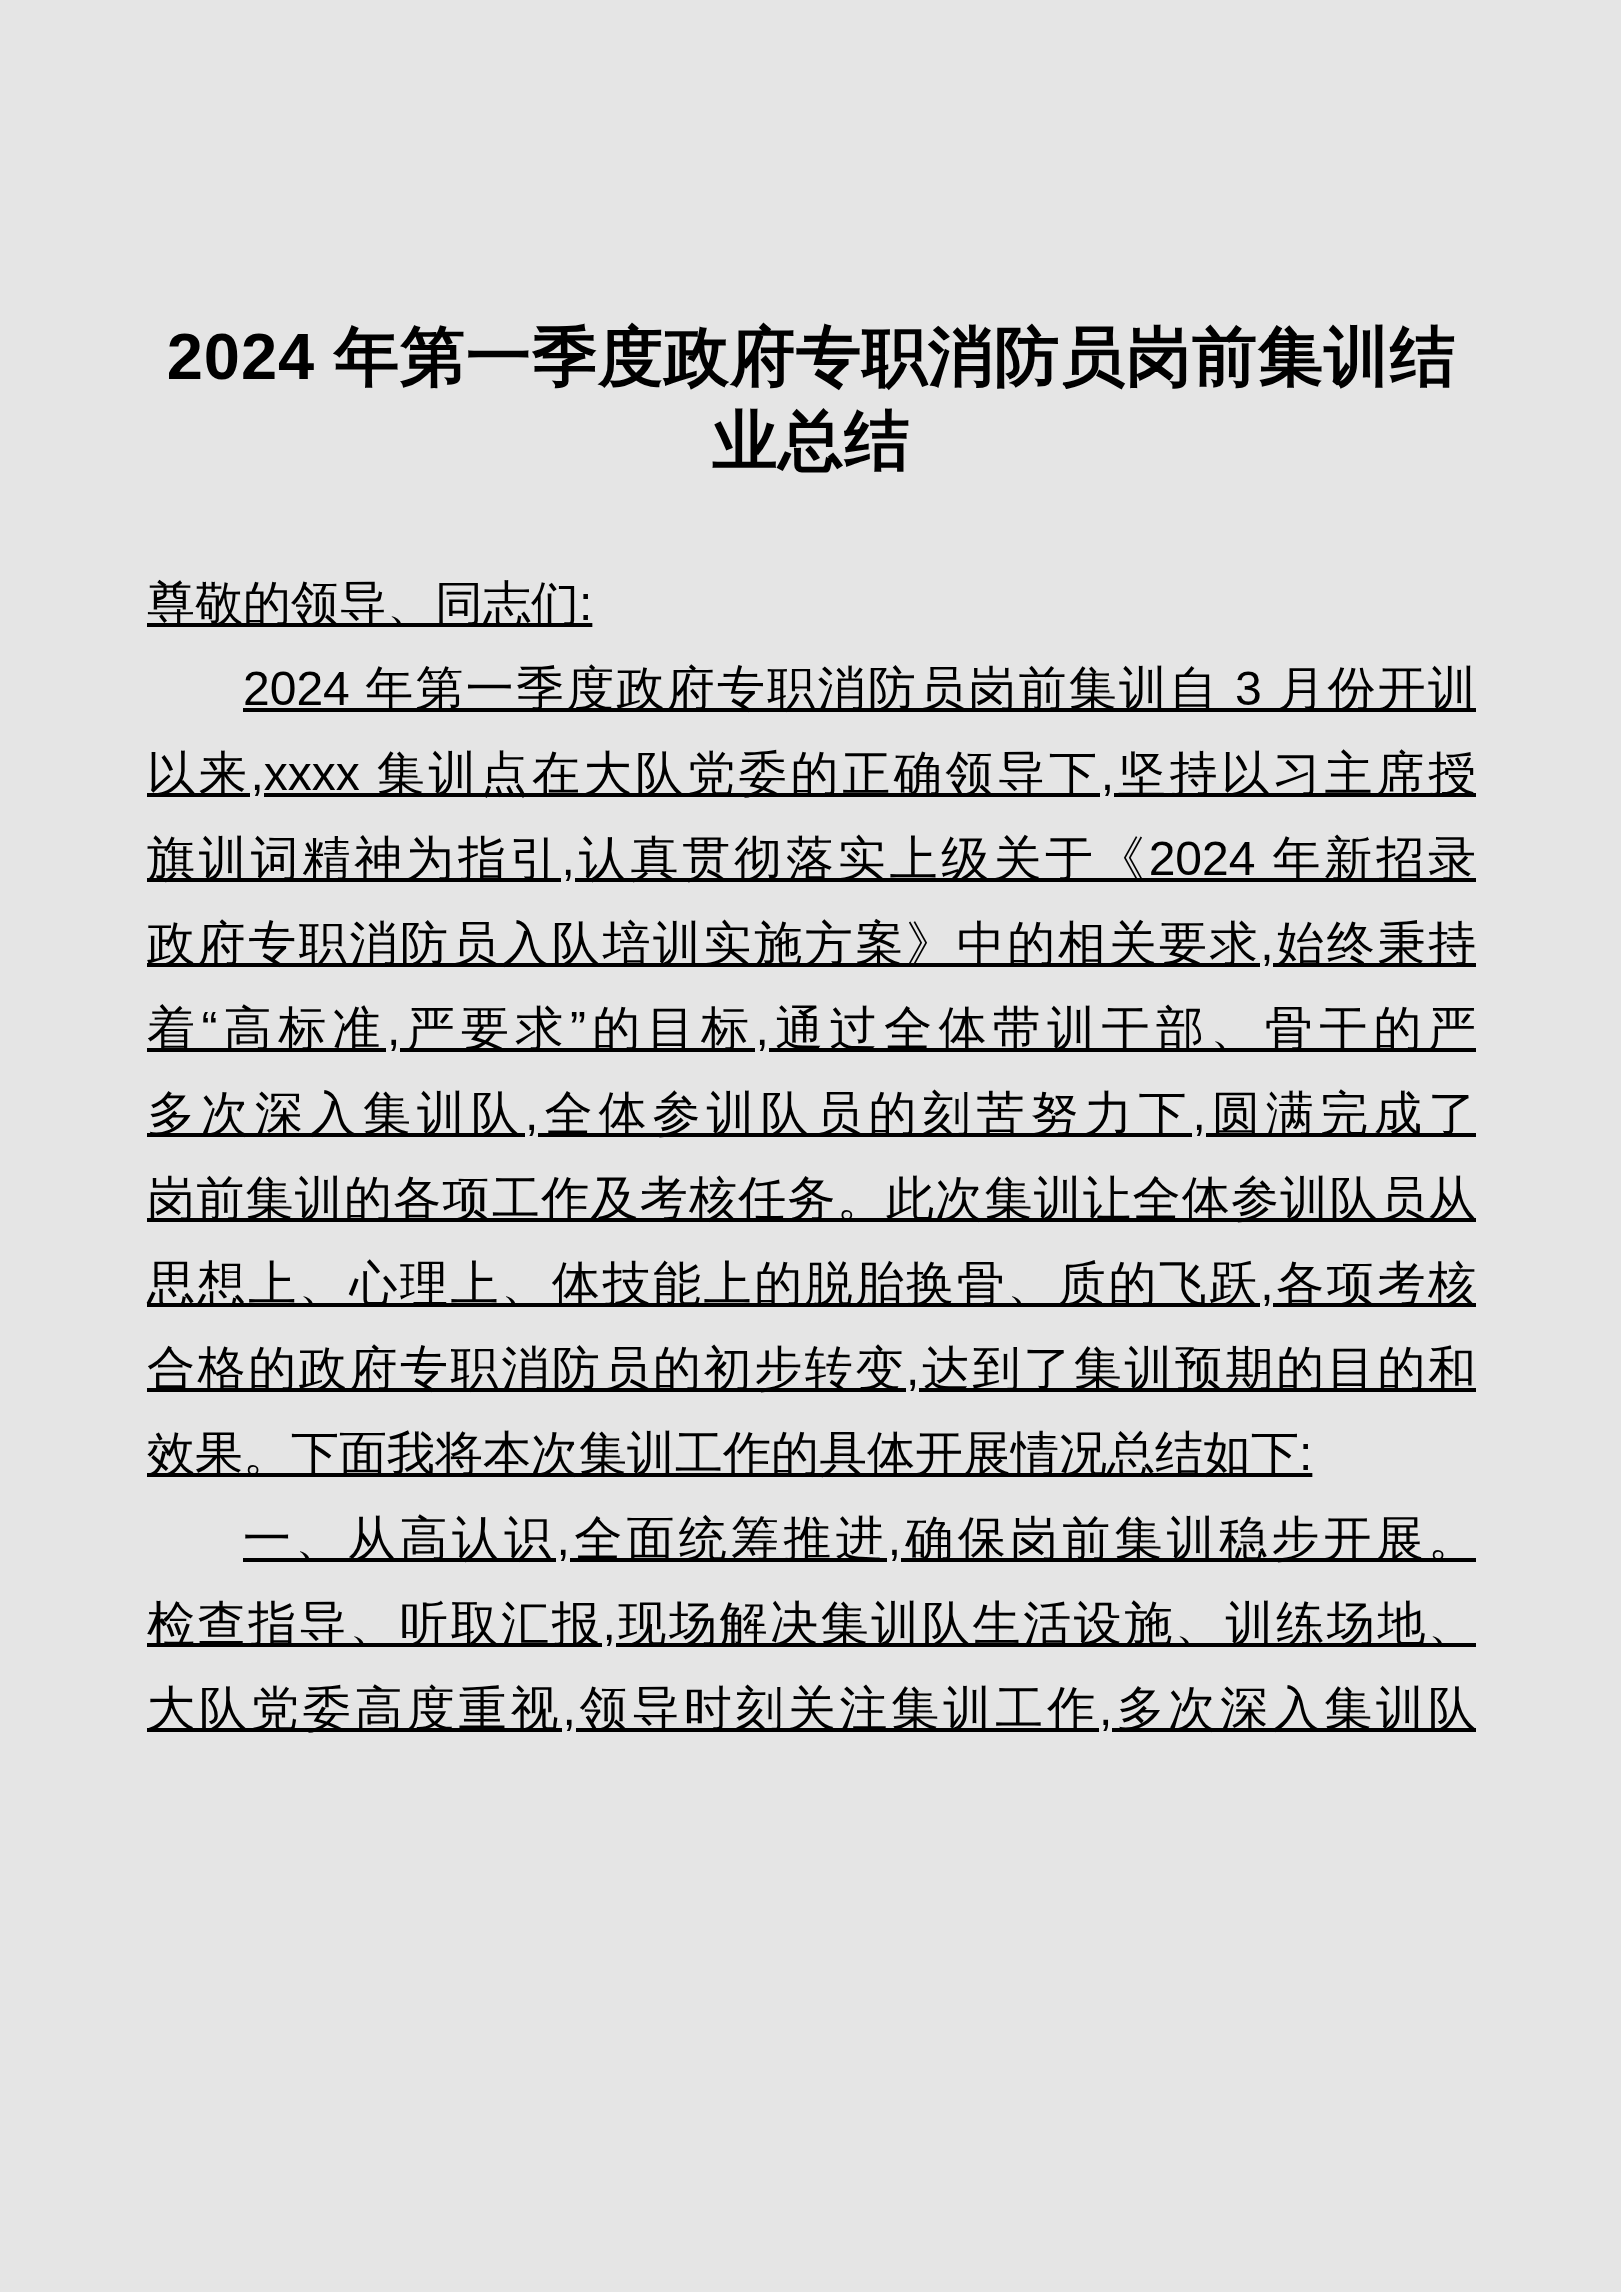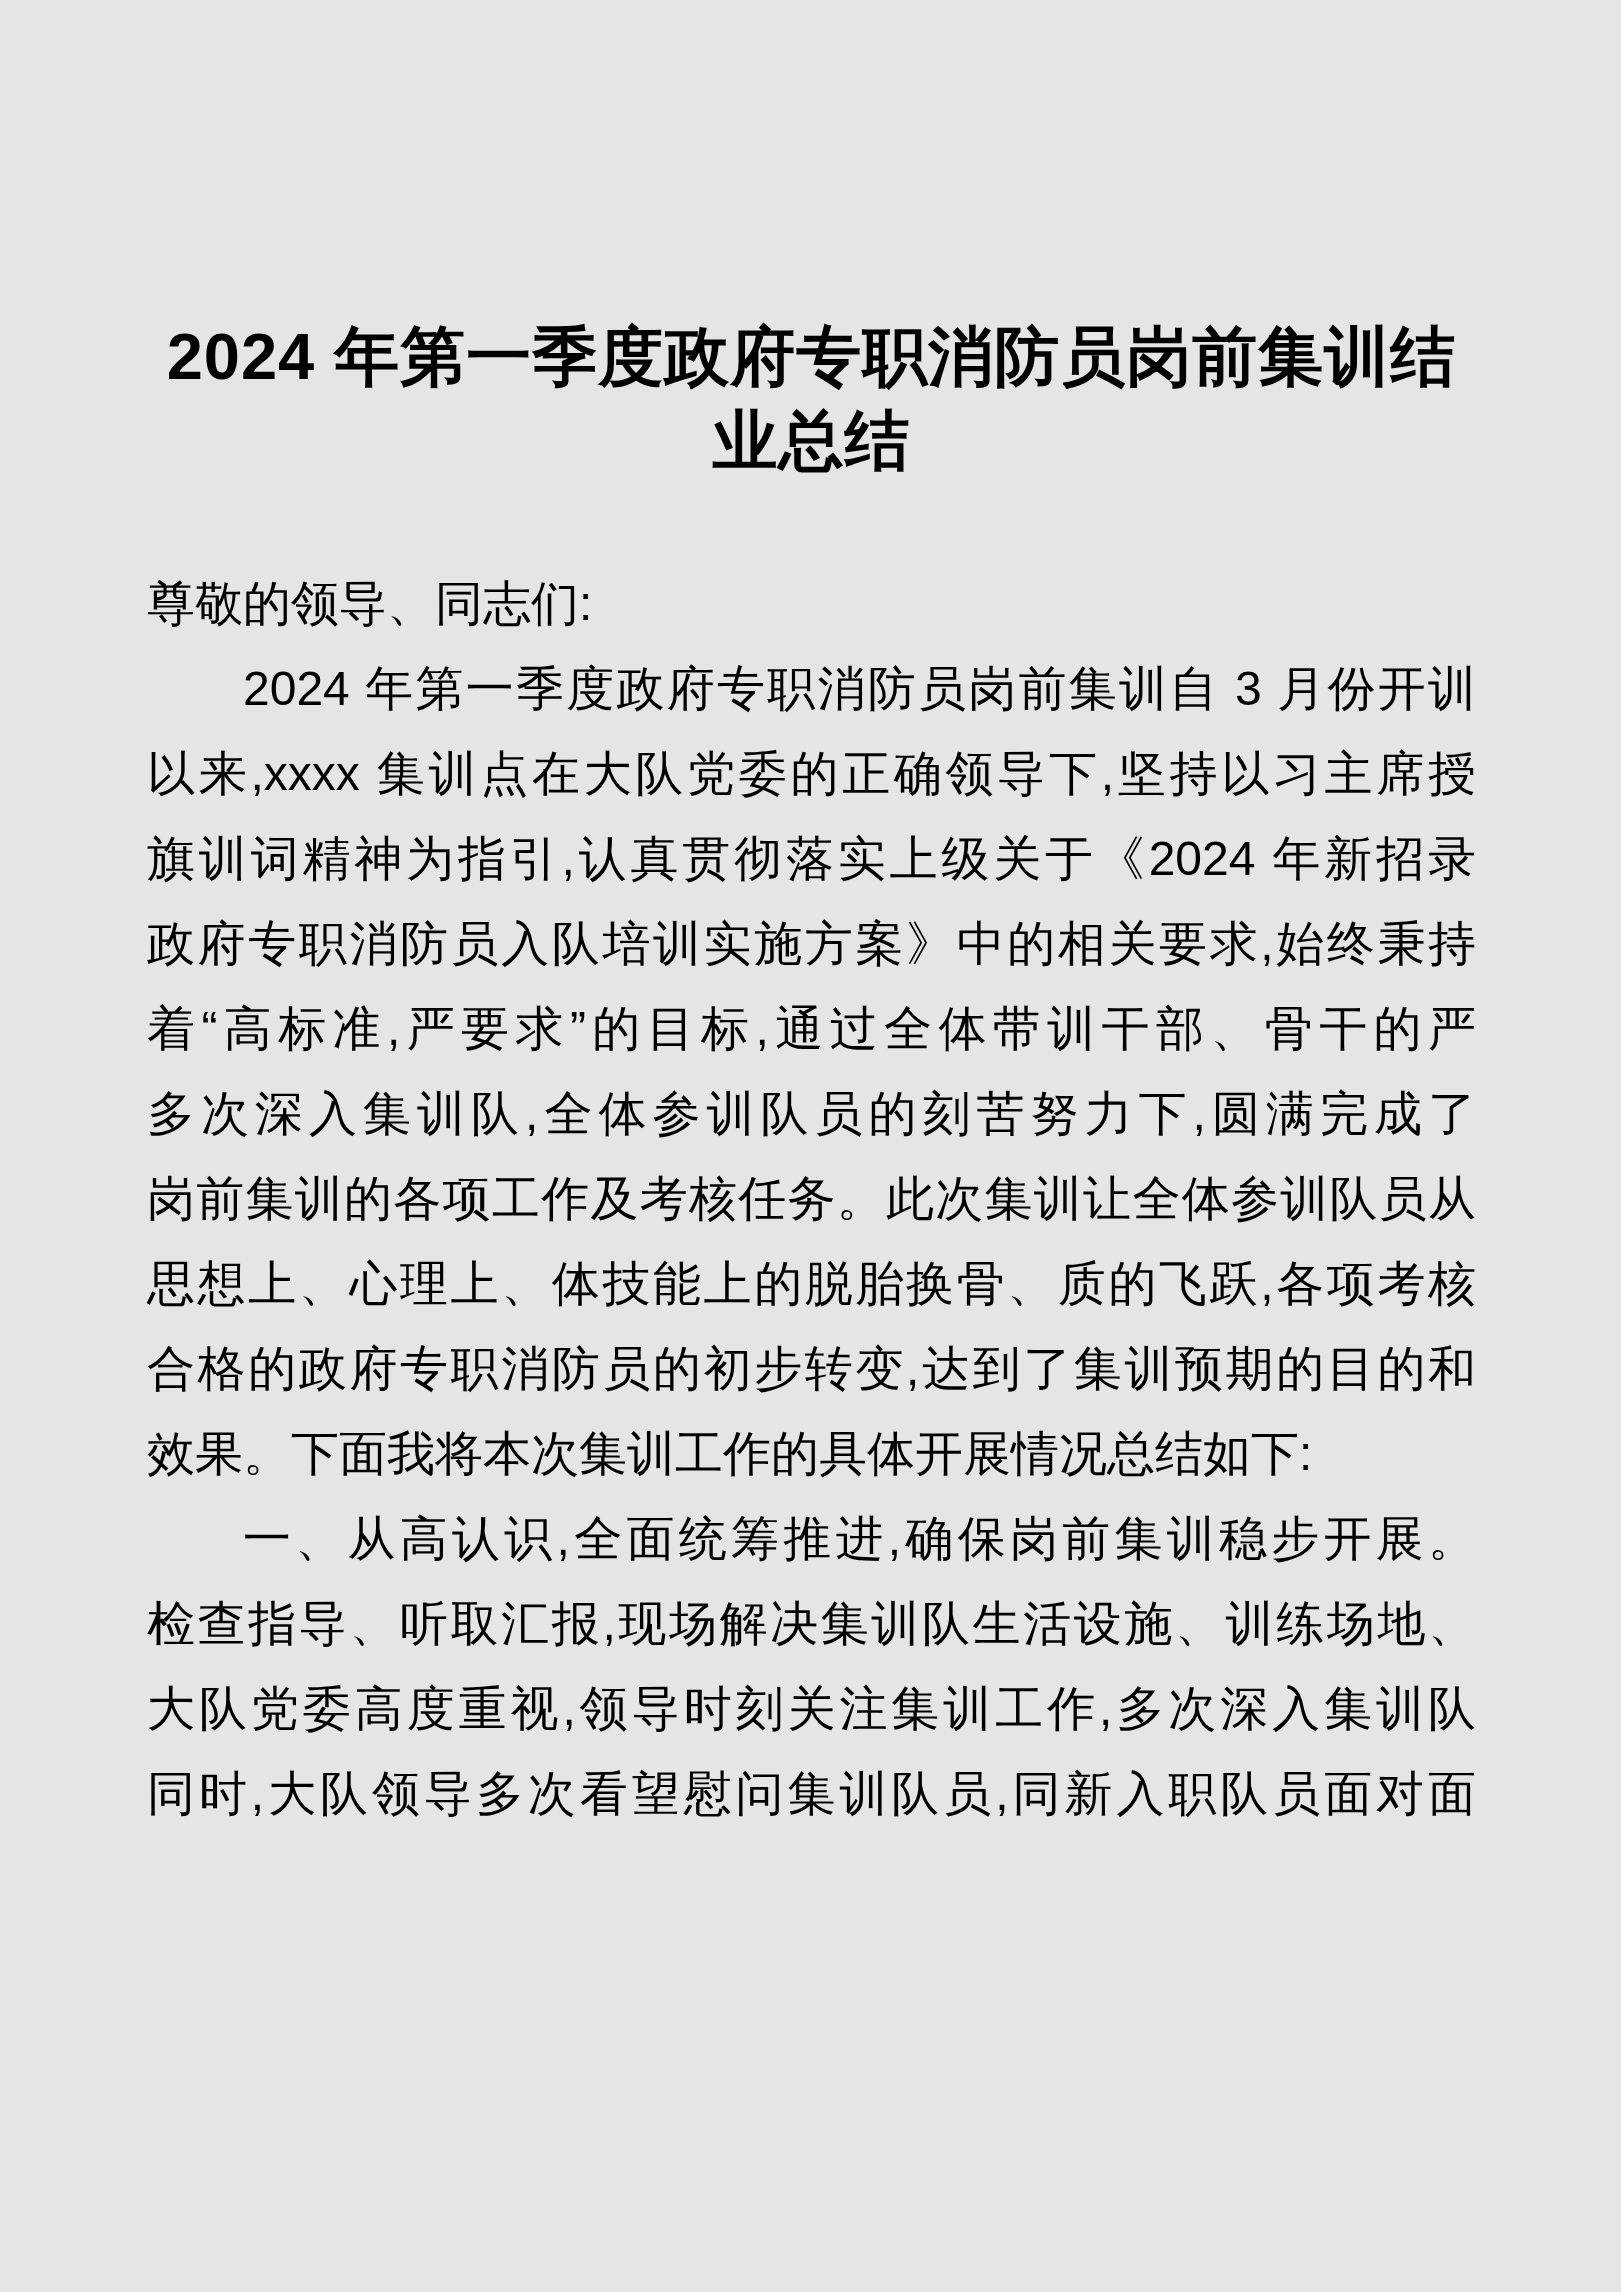--- a/index.html
+++ b/index.html
@@ -20,20 +20,21 @@
   }
   .doc-title {
     font-size: 65px;
     font-weight: 700;
     line-height: 84px;
     text-align: center;
     letter-spacing: 1px;
   }
   .doc-body {
     margin-top: 78px;
+    text-decoration: underline;
   }
   .text-line {
     font-size: 48px;
     line-height: 85px;
     text-align: justify;
     text-align-last: left;
     white-space: nowrap;
   }
   .text-line.stretch {
     white-space: normal;
@@ -60,16 +61,15 @@
       <div class="text-line stretch">政府专职消防员入队培训实施方案》中的相关要求,始终秉持</div>
       <div class="text-line stretch">着“高标准,严要求”的目标,通过全体带训干部、骨干的严</div>
       <div class="text-line stretch">多次深入集训队,全体参训队员的刻苦努力下,圆满完成了</div>
       <div class="text-line stretch">岗前集训的各项工作及考核任务。此次集训让全体参训队员从</div>
       <div class="text-line stretch">思想上、心理上、体技能上的脱胎换骨、质的飞跃,各项考核</div>
       <div class="text-line stretch">合格的政府专职消防员的初步转变,达到了集训预期的目的和</div>
       <div class="text-line">效果。下面我将本次集训工作的具体开展情况总结如下:</div>
       <div class="text-line indent stretch">一、从高认识,全面统筹推进,确保岗前集训稳步开展。</div>
       <div class="text-line stretch">检查指导、听取汇报,现场解决集训队生活设施、训练场地、</div>
       <div class="text-line stretch">大队党委高度重视,领导时刻关注集训工作,多次深入集训队</div>
-      <div class="text-line stretch">同时,大队领导多次看望慰问集训队员,同新入职队员面对面</div>
     </div>
 </div>
 
 
 </body></html>

